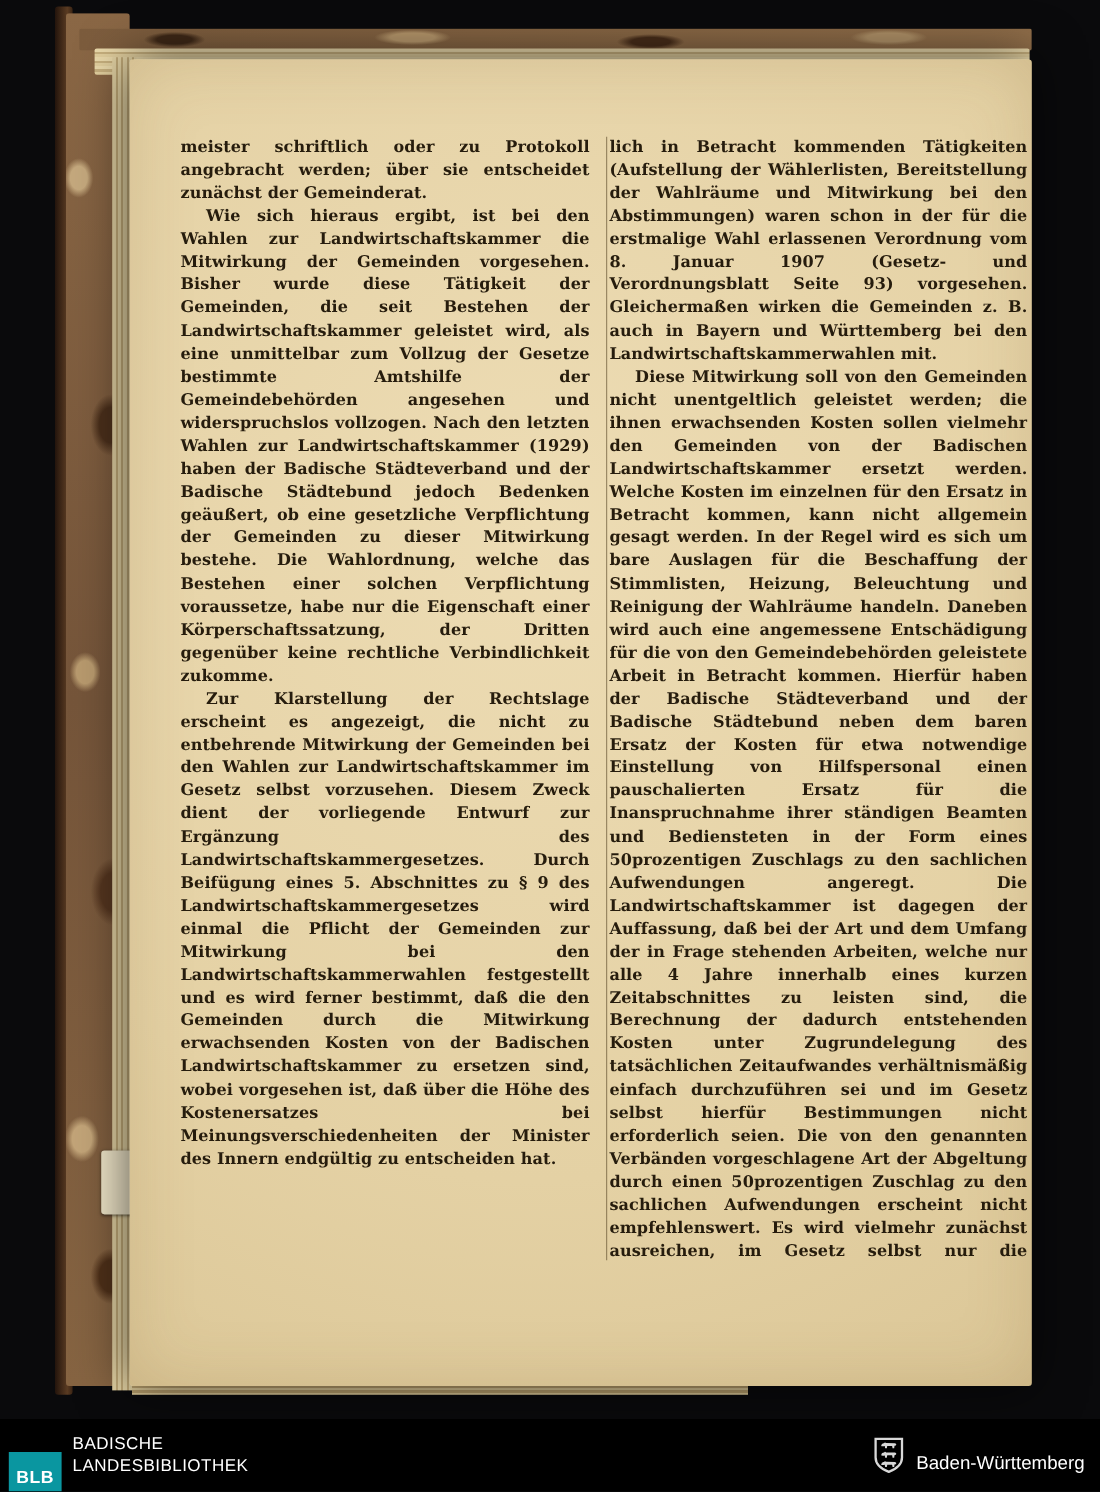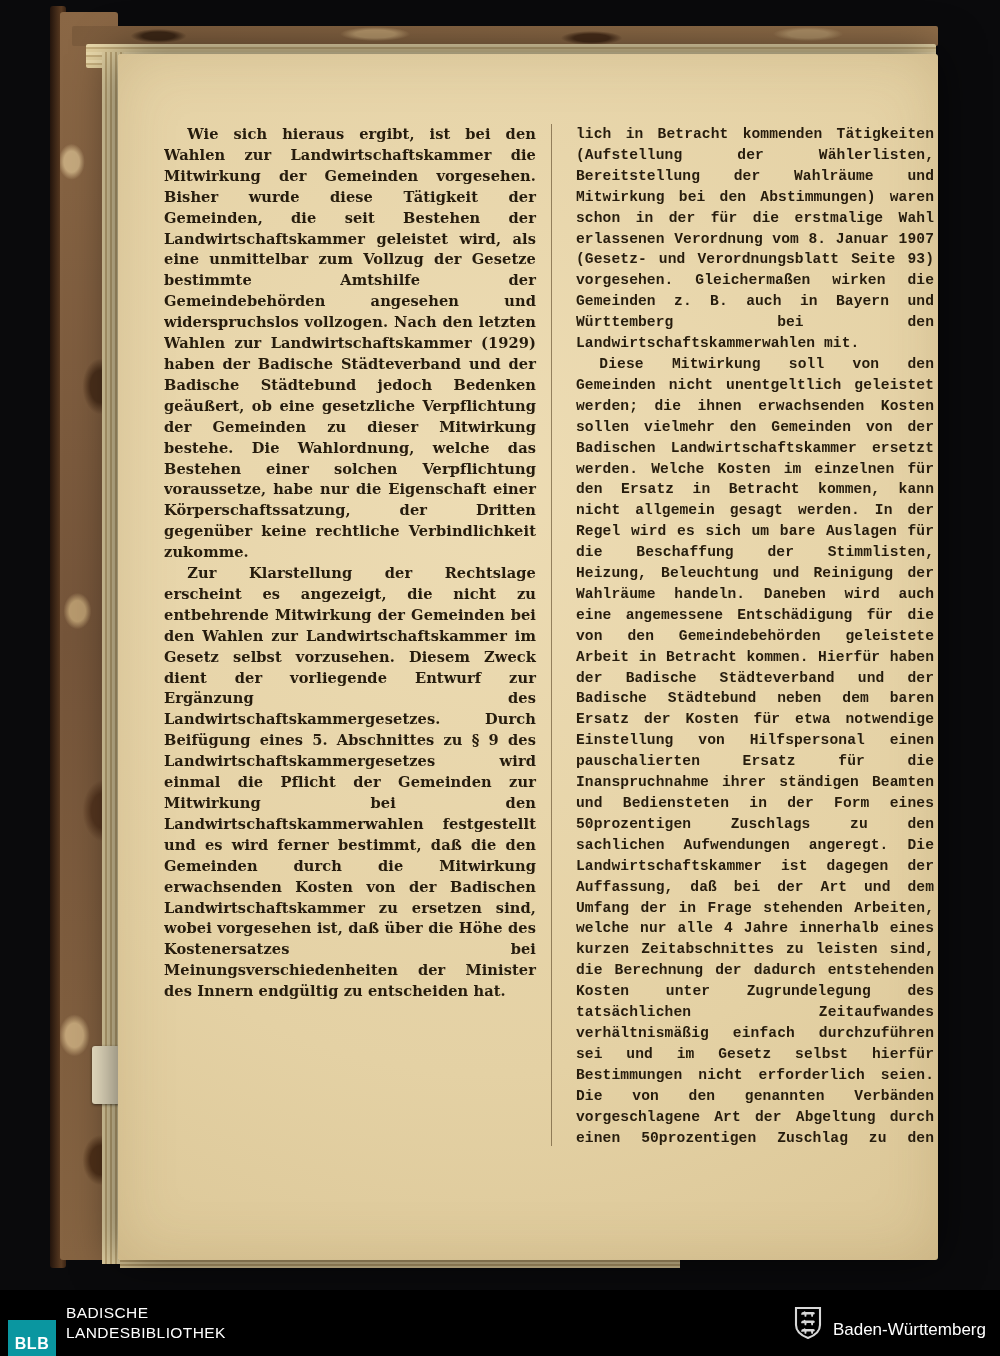--- a/index.html
+++ b/index.html
@@ -38,21 +38,21 @@
         background:radial-gradient(120% 90% at 45% 35%, #eddcb4 0%, #e4d1a4 55%, #dac595 88%, #ccb382 100%);
         box-shadow:0 0 46px rgba(0,0,0,.65), inset 0 0 60px rgba(120,90,40,.18);}
 
   
   .text-area{position:absolute;left:46px;top:70px;width:770px;height:1022px;display:flex;overflow:hidden;}
   .col{color:#261c0d;font-size:14.6px;font-weight:bold;line-height:20.9px;
        text-align:justify;hyphens:auto;-webkit-hyphens:auto;letter-spacing:.1px;}
   .col p{margin:0;}
   .col p.indent{text-indent:1.6em;}
   .col-left{width:372px;padding-right:15px;}
-  .col-right{flex:1;border-left:1px solid rgba(74,54,26,.55);padding-left:24px;font-family:Liberation Mono, monospace;}
+  .col-right{flex:1;border-left:1px solid rgba(74,54,26,.55);padding-left:2px;}
 
   
   .footer{position:absolute;left:0;bottom:0;width:100%;height:66px;background:#000;
           display:flex;align-items:center;justify-content:space-between;
           font-family:"Liberation Sans", sans-serif;box-sizing:border-box;padding:0 14px 0 8px;}
   .footer-left{display:flex;align-items:center;gap:10px;}
   .blb-square{width:48px;height:48px;background:#0a96a0;display:flex;align-items:center;justify-content:center;
           color:#ffffff;font-weight:bold;font-size:16px;letter-spacing:.5px;margin-top:41px;}
   .lib-name{color:#fff;font-weight:normal;font-size:15.5px;line-height:1.3;letter-spacing:.4px;}
   .footer-right{display:flex;align-items:flex-end;gap:10px;}
@@ -67,20 +67,21 @@
   <div class="board-left"></div>
   <div class="edge-top-marble"></div>
   <div class="pages-top"></div>
   <div class="pages-left"></div>
   <div class="bookmark"></div>
   <div class="pages-bottom"></div>
 
   <div class="page">
     <div class="text-area">
       <div class="col col-left">
+        <p>meister schriftlich oder zu Protokoll angebracht werden; über sie entscheidet zunächst der Gemeinderat.</p>
         <p class="indent">Wie sich hieraus ergibt, ist bei den Wahlen zur Landwirtschaftskammer die Mitwirkung der Gemeinden vorgesehen. Bisher wurde diese Tätigkeit der Gemeinden, die seit Bestehen der Landwirtschaftskammer geleistet wird, als eine unmittelbar zum Vollzug der Gesetze bestimmte Amtshilfe der Gemeindebehörden angesehen und widerspruchslos vollzogen. Nach den letzten Wahlen zur Landwirtschaftskammer (1929) haben der Badische Städteverband und der Badische Städtebund jedoch Bedenken geäußert, ob eine gesetzliche Verpflichtung der Gemeinden zu dieser Mitwirkung bestehe. Die Wahlordnung, welche das Bestehen einer solchen Verpflichtung voraussetze, habe nur die Eigenschaft einer Körperschaftssatzung, der Dritten gegenüber keine rechtliche Verbindlichkeit zukomme.</p>
         <p class="indent">Zur Klarstellung der Rechtslage erscheint es angezeigt, die nicht zu entbehrende Mitwirkung der Gemeinden bei den Wahlen zur Landwirtschaftskammer im Gesetz selbst vorzusehen. Diesem Zweck dient der vorliegende Entwurf zur Ergänzung des Landwirtschaftskammergesetzes. Durch Beifügung eines 5. Abschnittes zu § 9 des Landwirtschaftskammergesetzes wird einmal die Pflicht der Gemeinden zur Mitwirkung bei den Landwirtschaftskammerwahlen festgestellt und es wird ferner bestimmt, daß die den Gemeinden durch die Mitwirkung erwachsenden Kosten von der Badischen Landwirtschaftskammer zu ersetzen sind, wobei vorgesehen ist, daß über die Höhe des Kostenersatzes bei Meinungsverschiedenheiten der Minister des Innern endgültig zu entscheiden hat.</p>
 
       </div>
       <div class="col col-right">
         <p>lich in Betracht kommenden Tätigkeiten (Aufstellung der Wählerlisten, Bereitstellung der Wahlräume und Mitwirkung bei den Abstimmungen) waren schon in der für die erstmalige Wahl erlassenen Verordnung vom 8. Januar 1907 (Gesetz- und Verordnungsblatt Seite 93) vorgesehen. Gleichermaßen wirken die Gemeinden z. B. auch in Bayern und Württemberg bei den Landwirtschaftskammerwahlen mit.</p>
         <p class="indent">Diese Mitwirkung soll von den Gemeinden nicht unentgeltlich geleistet werden; die ihnen erwachsenden Kosten sollen vielmehr den Gemeinden von der Badischen Landwirtschaftskammer ersetzt werden. Welche Kosten im einzelnen für den Ersatz in Betracht kommen, kann nicht allgemein gesagt werden. In der Regel wird es sich um bare Auslagen für die Beschaffung der Stimmlisten, Heizung, Beleuchtung und Reinigung der Wahlräume handeln. Daneben wird auch eine angemessene Entschädigung für die von den Gemeindebehörden geleistete Arbeit in Betracht kommen. Hierfür haben der Badische Städteverband und der Badische Städtebund neben dem baren Ersatz der Kosten für etwa notwendige Einstellung von Hilfspersonal einen pauschalierten Ersatz für die Inanspruchnahme ihrer ständigen Beamten und Bediensteten in der Form eines 50prozentigen Zuschlags zu den sachlichen Aufwendungen angeregt. Die Landwirtschaftskammer ist dagegen der Auffassung, daß bei der Art und dem Umfang der in Frage stehenden Arbeiten, welche nur alle 4 Jahre innerhalb eines kurzen Zeitabschnittes zu leisten sind, die Berechnung der dadurch entstehenden Kosten unter Zugrundelegung des tatsächlichen Zeitaufwandes verhältnismäßig einfach durchzuführen sei und im Gesetz selbst hierfür Bestimmungen nicht erforderlich seien. Die von den genannten Verbänden vorgeschlagene Art der Abgeltung durch einen 50prozentigen Zuschlag zu den sachlichen Aufwendungen erscheint nicht empfehlenswert. Es wird vielmehr zunächst ausreichen, im Gesetz selbst nur die Verpflichtung der Landwirtschaftskammer zum vollen Kostenersatz auszusprechen und vorzusehen, daß dann, wenn eine Einigung zwischen der Landwirtschaftskammer und der beteiligten Gemeinde nicht erzielt wird, der Minister des Innern endgültig über die Höhe des Kostenersatzes entscheidet. Sollte sich aber ergeben, daß hierdurch umständliche Berechnungen notwendig werden, so wird das Ministerium ermächtigt, für den Teil der Kosten, der auf die Inanspruchnahme ständiger Bediensteter der Gemeinden entfällt und darum nicht immer ganz einfach nachzuweisen ist, durch bindende Richtsätze die Berechnung im Einzelfall entbehrlich zu machen.</p>
       </div>
     </div>
   </div>

